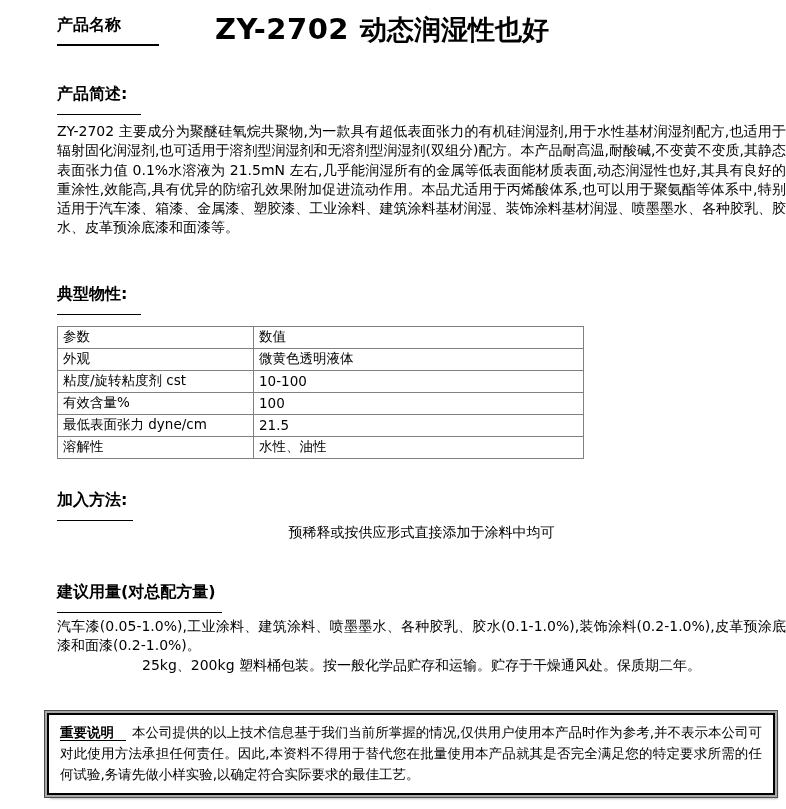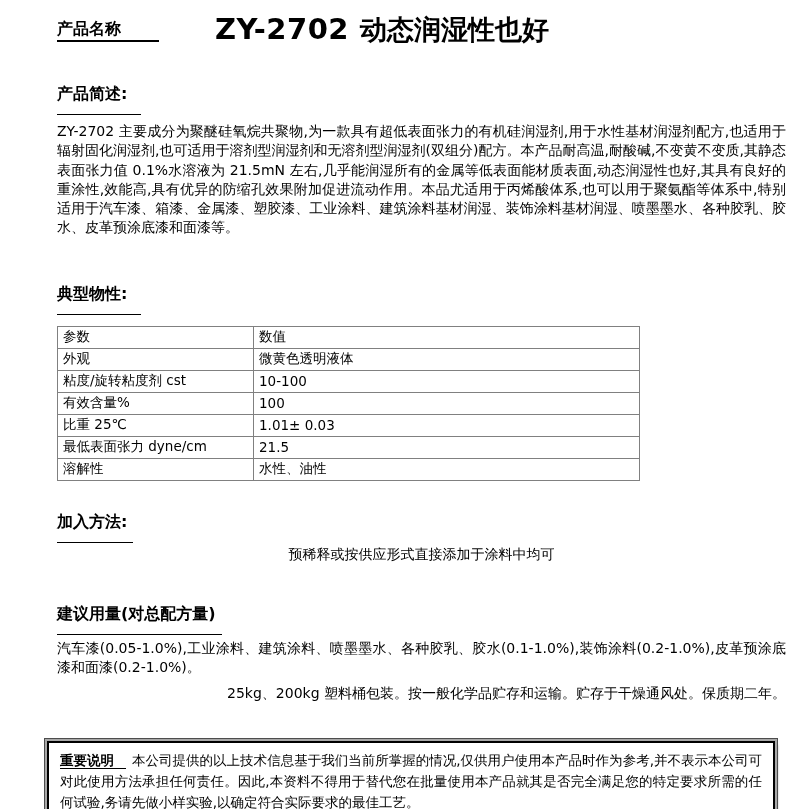--- a/index.html
+++ b/index.html
@@ -19,21 +19,21 @@
   .title-row {
     display: flex;
     align-items: center;
     gap: 56px;
   }
   .product-name-label {
     font-size: 16px;
     font-weight: bold;
     border-bottom: 2px solid #000;
     padding-right: 38px;
-    padding-bottom: 0;
+    padding-bottom: 8px;
     display: inline-block;
   }
   .doc-title { white-space: nowrap; }
   .doc-title .t-en {
     font-size: 29px;
     font-weight: bold;
     letter-spacing: 0.5px;
     font-family: "DejaVu Sans", sans-serif;
   }
   .doc-title .t-zh {
@@ -60,29 +60,29 @@
     text-align: justify;
   }
   .m-overview-h   { margin-top: 36px; }
   .m-overview-b   { margin-top: 7px; }
   .m-props-h      { margin-top: 46px; }
   .m-add-h        { margin-top: 31px; }
   .m-add-b        { margin-top: 2px; text-align: center; }
   .m-dose-h       { margin-top: 40px; }
   .m-dose-b       { margin-top: 4px; }
   .m-pack-h       { margin-top: 31px; }
-  .m-pack-b       { margin-top: 6px; text-align: right; }
+  .m-pack-b       { text-align: center; }
   .pr-sm  { padding-right: 6px; }
   .pr-md  { padding-right: 14px; }
   .pr-lg  { padding-right: 22px; }
   
   .props-table {
     margin-top: 11px;
     border-collapse: collapse;
-    width: 583px;
+    width: 527px;
     font-size: 13.5px;
   }
   .props-table th, .props-table td {
     border: 1px solid #808080;
     font-weight: normal;
     text-align: left;
     height: 22px;
     padding: 1px 5px;
     vertical-align: middle;
   }
@@ -143,24 +143,20 @@
         </tr>
         <tr>
           <td>粘度/旋转粘度剂 cst</td>
           <td>10-100</td>
         </tr>
         <tr>
           <td>有效含量%</td>
           <td>100</td>
         </tr>
         <tr>
-          <td>比重 25℃</td>
-          <td>1.01± 0.03</td>
-        </tr>
-        <tr>
           <td>最低表面张力 dyne/cm</td>
           <td>21.5</td>
         </tr>
         <tr>
           <td>溶解性</td>
           <td>水性、油性</td>
         </tr>
       </tbody>
   </table>
 

